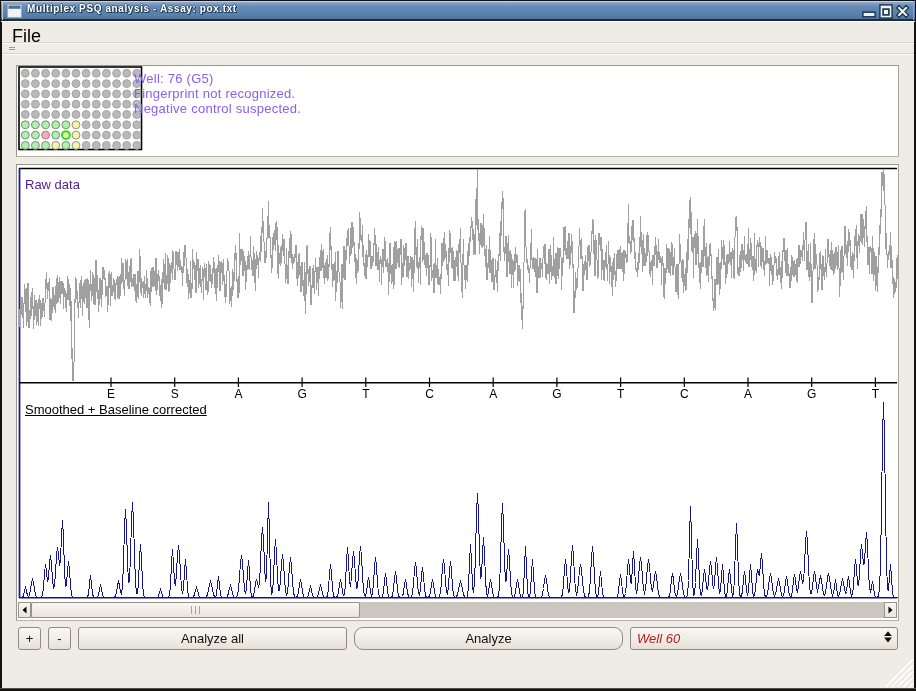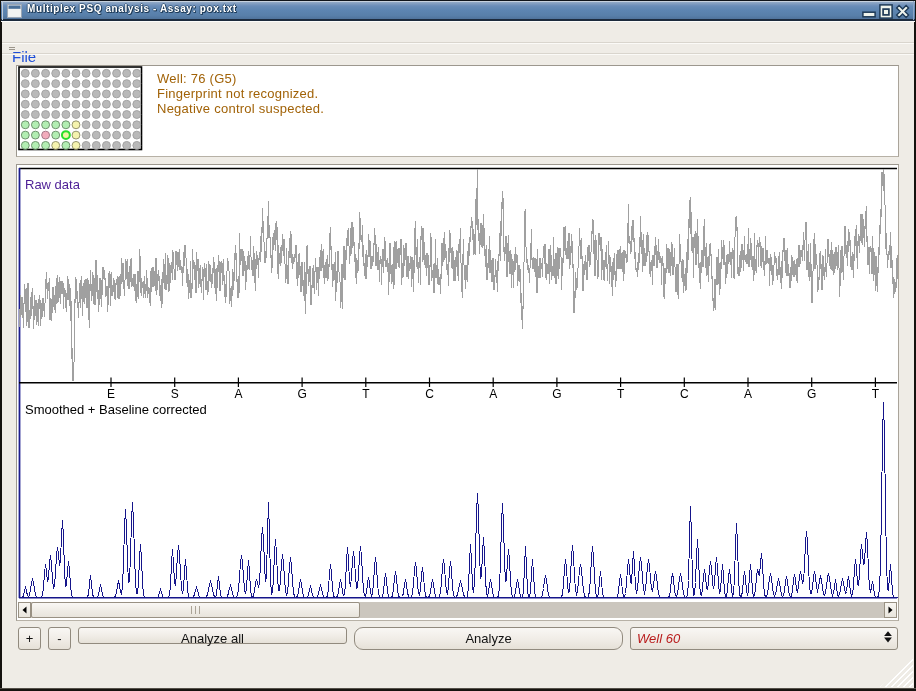--- a/index.html
+++ b/index.html
@@ -40,21 +40,21 @@
     <rect x="2.9" y="10.2" width="12.2" height="4.6" fill="#eef3ec" stroke="#1e3a57" stroke-width="1.5"></rect>
 
     <rect x="19.9" y="2.9" width="12.2" height="13.2" fill="#eef3ec" stroke="#1e3a57" stroke-width="1.5"></rect>
     <rect x="23.1" y="7.1" width="5.8" height="5.8" fill="#eef3ec" stroke="#1e3a57" stroke-width="1.7"></rect>
 
     <g transform="translate(42.6,9.5) rotate(45)">
       <path d="M-6.7 -1.7 L-1.7 -1.7 L-1.7 -6.7 L1.7 -6.7 L1.7 -1.7 L6.7 -1.7 L6.7 1.7 L1.7 1.7 L1.7 6.7 L-1.7 6.7 L-1.7 1.7 L-6.7 1.7 Z" fill="#eef3ec" stroke="#1e3a57" stroke-width="1.4"></path>
     </g>
   </svg>
 
-  <div class="abs" style="left:12px;top:26px;font-size:15px;color:#1d4ed8;margin-top:22px;">File</div>
+  <div class="abs" style="left:12px;top:26px;font-size:18px;color:#000000;">File</div>
   <div class="abs" style="left:2px;top:42px;width:912px;height:1px;background:#d9d5cd;"></div>
   <div class="abs" style="left:2px;top:43px;width:912px;height:1px;background:#fbfaf7;"></div>
 
   <div class="abs" style="left:9px;top:47px;width:6px;height:1px;background:#9c968c;"></div>
   <div class="abs" style="left:9px;top:49px;width:6px;height:1px;background:#9c968c;"></div>
   <div class="abs" style="left:2px;top:53px;width:912px;height:1px;background:#d9d5cd;"></div>
   <div class="abs" style="left:2px;top:54px;width:912px;height:1px;background:#fbfaf7;"></div>
 
   <div class="abs" style="left:16px;top:65px;width:883px;height:92px;background:#fff;
        border:1px solid #9c978e;border-right-color:#aaa49a;border-bottom-color:#b7b1a6;"></div>
@@ -150,21 +150,21 @@
 <circle cx="55.7" cy="145.4" r="3.95" fill="#f5f3ae" stroke="#96956f" stroke-width="1"></circle>
 <circle cx="65.9" cy="145.4" r="3.95" fill="#b2eeb2" stroke="#6f936f" stroke-width="1"></circle>
 <circle cx="76.0" cy="145.4" r="3.95" fill="#f5f3ae" stroke="#96956f" stroke-width="1"></circle>
 <circle cx="86.1" cy="145.4" r="3.95" fill="#b9b9b9" stroke="#a4a4a4" stroke-width="1"></circle>
 <circle cx="96.3" cy="145.4" r="3.95" fill="#b9b9b9" stroke="#a4a4a4" stroke-width="1"></circle>
 <circle cx="106.4" cy="145.4" r="3.95" fill="#b9b9b9" stroke="#a4a4a4" stroke-width="1"></circle>
 <circle cx="116.6" cy="145.4" r="3.95" fill="#b9b9b9" stroke="#a4a4a4" stroke-width="1"></circle>
 <circle cx="126.7" cy="145.4" r="3.95" fill="#b9b9b9" stroke="#a4a4a4" stroke-width="1"></circle>
 <circle cx="136.8" cy="145.4" r="3.95" fill="#b9b9b9" stroke="#a4a4a4" stroke-width="1"></circle>
   </svg>
-  <div class="abs" style="left:157px;top:71px;font-size:13px;letter-spacing:0.25px;line-height:15px;color:#a16207;">
+  <div class="abs" style="left:134px;top:71px;font-size:13px;letter-spacing:0.25px;line-height:15px;color:#8b5cf6;">
     Well: 76 (G5)<br>Fingerprint not recognized.<br>Negative control suspected.</div>
 
   <div class="abs" style="left:16px;top:164px;width:883px;height:457px;background:#fff;
        border:1px solid #9c978e;border-right-color:#aaa49a;border-bottom-color:#b7b1a6;"></div>
 
   <svg class="abs" style="left:0;top:0;" width="916" height="691" viewBox="0 0 916 691">
 
     <line x1="19" y1="168.5" x2="897" y2="168.5" stroke="#000" stroke-width="1.6"></line>
     <line x1="19.5" y1="168" x2="19.5" y2="598" stroke="#1c1c8e" stroke-width="1.8"></line>
 
@@ -197,21 +197,21 @@
 <text x="875.4" y="397.5" font-size="12" text-anchor="middle" fill="#000">T</text>
 
     <line x1="19" y1="597.8" x2="897" y2="597.8" stroke="#14148a" stroke-width="1.4"></line>
 
     <path d="M19.5 308.6V326.7M20.5 295.2V317.3M21.5 297.1V314.8M22.5 297.1V317.5M23.5 302.7V328.2M24.5 284.3V303.5M25.5 288.7V312.3M26.5 288.0V326.0M27.5 283.2V322.1M28.5 283.2V328.0M29.5 309.6V328.0M30.5 296.5V318.9M31.5 292.4V316.4M32.5 288.0V309.2M33.5 305.9V328.5M34.5 294.8V319.7M35.5 299.6V315.8M36.5 299.6V324.8M37.5 303.2V322.0M38.5 298.9V325.6M39.5 295.4V309.2M40.5 299.8V325.6M41.5 302.6V318.8M42.5 298.0V316.8M43.5 298.4V310.8M44.5 302.7V316.7M45.5 278.7V302.7M46.5 272.4V289.1M47.5 282.7V298.5M48.5 282.1V291.3M49.5 278.0V320.0M50.5 298.1V320.0M51.5 298.8V320.5M52.5 287.3V313.2M53.5 287.3V307.0M54.5 294.7V310.0M55.5 285.7V312.5M56.5 277.7V304.2M57.5 274.7V303.3M58.5 282.1V301.9M59.5 277.1V298.1M60.5 281.1V303.5M61.5 281.1V293.9M62.5 281.4V294.3M63.5 283.0V308.9M64.5 288.1V296.7M65.5 289.5V308.0M66.5 292.8V312.2M67.5 275.8V300.0M68.5 279.3V299.7M69.5 284.1V305.8M70.5 288.4V320.8M71.5 300.6V359.0M72.5 348.2V380.8M73.5 362.3V380.8M74.5 298.5V362.3M75.5 276.5V302.5M76.5 279.1V298.7M77.5 290.9V308.1M78.5 302.0V318.0M79.5 282.8V302.8M80.5 280.3V308.3M81.5 276.0V298.5M82.5 286.1V316.0M83.5 283.1V302.2M84.5 280.0V303.5M85.5 279.0V297.8M86.5 279.0V307.6M87.5 277.8V307.6M88.5 279.6V320.3M89.5 284.4V327.8M90.5 270.3V290.6M91.5 284.1V300.7M92.5 272.3V296.1M93.5 274.7V304.3M94.5 277.6V304.7M95.5 259.9V304.7M96.5 259.9V291.7M97.5 275.1V299.4M98.5 290.2V311.8M99.5 277.9V305.4M100.5 277.9V298.8M101.5 279.5V307.4M102.5 267.1V294.5M103.5 267.1V279.2M104.5 270.1V279.9M105.5 277.9V297.4M106.5 286.1V295.9M107.5 286.1V312.3M108.5 273.2V304.5M109.5 271.3V288.0M110.5 274.2V306.0M111.5 272.3V295.9M112.5 284.6V295.9M113.5 277.7V292.3M114.5 280.0V299.1M115.5 282.8V299.5M116.5 279.4V285.3M117.5 275.6V297.7M118.5 277.4V298.8M119.5 276.3V298.8M120.5 273.5V296.0M121.5 257.5V283.8M122.5 263.1V282.2M123.5 263.1V288.5M124.5 280.3V296.3M125.5 258.7V280.3M126.5 261.3V279.4M127.5 259.1V286.4M128.5 272.1V289.2M129.5 265.9V289.2M130.5 259.2V281.8M131.5 257.8V286.7M132.5 277.9V285.5M133.5 274.4V287.3M134.5 274.4V291.3M135.5 274.0V300.5M136.5 284.1V303.0M137.5 271.1V297.0M138.5 271.1V298.7M139.5 248.5V281.8M140.5 256.1V292.6M141.5 278.1V295.9M142.5 281.5V288.4M143.5 280.9V297.6M144.5 275.7V294.2M145.5 283.7V298.2M146.5 270.4V291.4M147.5 277.7V298.0M148.5 286.7V293.7M149.5 288.3V303.2M150.5 270.6V305.9M151.5 267.8V291.9M152.5 267.3V286.6M153.5 267.3V287.0M154.5 270.5V286.3M155.5 257.7V291.1M156.5 257.7V295.0M157.5 273.5V290.3M158.5 269.5V280.9M159.5 275.7V295.6M160.5 285.4V301.4M161.5 279.1V307.8M162.5 272.0V303.8M163.5 258.7V282.8M164.5 264.1V288.5M165.5 252.9V289.8M166.5 275.3V289.8M167.5 254.7V284.1M168.5 258.0V291.8M169.5 263.3V290.5M170.5 265.4V282.5M171.5 262.1V272.5M172.5 249.6V279.5M173.5 251.5V268.6M174.5 268.6V280.3M175.5 251.1V279.8M176.5 251.1V264.8M177.5 252.2V270.6M178.5 252.2V267.2M179.5 248.8V270.1M180.5 259.7V270.1M181.5 266.2V273.3M182.5 267.0V285.5M183.5 252.1V273.3M184.5 244.9V265.7M185.5 244.9V257.8M186.5 257.8V283.1M187.5 268.9V287.3M188.5 273.7V298.9M189.5 280.4V293.1M190.5 261.4V298.3M191.5 282.5V298.3M192.5 249.2V288.8M193.5 259.6V268.5M194.5 262.0V279.9M195.5 265.0V292.5M196.5 252.4V292.5M197.5 259.2V270.7M198.5 259.1V288.2M199.5 267.6V284.0M200.5 264.5V287.3M201.5 278.5V292.6M202.5 267.1V281.4M203.5 269.2V300.1M204.5 262.8V276.8M205.5 268.4V290.2M206.5 264.1V290.2M207.5 280.6V295.1M208.5 260.9V291.7M209.5 264.2V280.8M210.5 264.7V281.5M211.5 274.4V288.4M212.5 268.4V284.1M213.5 256.9V272.8M214.5 262.4V288.4M215.5 269.3V293.8M216.5 268.4V301.4M217.5 264.6V288.0M218.5 255.1V272.0M219.5 260.6V291.1M220.5 262.1V291.1M221.5 260.5V272.7M222.5 262.9V285.1M223.5 259.2V281.0M224.5 274.8V296.8M225.5 284.2V303.2M226.5 271.2V296.8M227.5 258.4V271.2M228.5 260.6V271.3M229.5 270.9V303.8M230.5 288.1V300.8M231.5 285.5V306.6M232.5 269.4V295.6M233.5 271.9V290.3M234.5 252.5V280.9M235.5 244.6V260.1M236.5 253.4V281.5M237.5 279.1V297.8M238.5 275.9V297.8M239.5 233.2V292.9M240.5 248.5V264.6M241.5 248.5V260.7M242.5 248.5V275.6M243.5 251.3V275.6M244.5 256.0V270.7M245.5 261.2V289.5M246.5 264.8V281.9M247.5 255.8V269.7M248.5 251.4V268.8M249.5 255.3V270.3M250.5 236.2V257.0M251.5 257.0V270.0M252.5 259.9V276.1M253.5 246.4V276.1M254.5 253.2V282.8M255.5 259.3V290.7M256.5 251.1V268.5M257.5 255.4V265.0M258.5 257.8V278.1M259.5 252.3V259.8M260.5 236.2V262.3M261.5 227.1V251.5M262.5 208.2V232.5M263.5 220.6V241.7M264.5 241.7V263.1M265.5 251.0V263.1M266.5 238.4V258.3M267.5 215.8V239.0M268.5 201.1V237.6M269.5 225.2V237.6M270.5 237.3V258.3M271.5 255.2V273.1M272.5 237.4V267.7M273.5 232.8V250.2M274.5 230.4V245.4M275.5 222.7V250.5M276.5 220.6V240.0M277.5 227.1V273.9M278.5 244.6V278.5M279.5 252.5V263.7M280.5 247.1V265.5M281.5 245.0V263.1M282.5 233.6V250.6M283.5 238.6V255.9M284.5 238.6V264.3M285.5 264.3V283.0M286.5 247.7V279.1M287.5 264.8V283.5M288.5 250.9V283.5M289.5 237.9V258.0M290.5 230.8V258.0M291.5 233.5V262.9M292.5 254.2V268.5M293.5 256.8V263.9M294.5 253.7V262.1M295.5 244.8V257.9M296.5 244.8V278.8M297.5 261.8V285.6M298.5 254.4V278.2M299.5 252.8V275.1M300.5 266.2V292.1M301.5 262.1V292.1M302.5 262.1V286.0M303.5 280.2V296.1M304.5 262.3V301.3M305.5 272.2V314.1M306.5 246.3V294.4M307.5 244.7V274.1M308.5 268.6V286.3M309.5 265.8V281.5M310.5 265.8V304.5M311.5 284.9V304.9M312.5 268.4V287.7M313.5 264.5V287.7M314.5 270.9V294.4M315.5 257.5V272.1M316.5 266.8V289.8M317.5 267.2V282.6M318.5 267.2V295.5M319.5 256.6V278.8M320.5 250.2V271.0M321.5 243.5V271.0M322.5 251.0V267.9M323.5 248.8V277.6M324.5 265.2V283.9M325.5 262.4V277.6M326.5 258.9V278.0M327.5 255.2V281.3M328.5 263.7V279.4M329.5 233.2V267.3M330.5 227.1V250.2M331.5 245.7V270.1M332.5 263.6V286.6M333.5 263.6V281.1M334.5 262.3V280.0M335.5 252.4V301.0M336.5 271.0V292.4M337.5 251.0V282.9M338.5 250.6V271.8M339.5 271.8V281.7M340.5 281.7V307.8M341.5 264.1V301.8M342.5 264.1V308.5M343.5 245.6V277.5M344.5 245.6V279.9M345.5 250.0V279.9M346.5 237.5V260.0M347.5 229.5V245.8M348.5 227.7V246.3M349.5 246.3V263.7M350.5 227.5V255.8M351.5 222.1V253.7M352.5 222.1V248.1M353.5 227.4V246.2M354.5 242.4V262.1M355.5 253.9V277.9M356.5 258.4V284.2M357.5 260.1V272.5M358.5 243.0V270.7M359.5 212.4V249.0M360.5 218.3V240.2M361.5 234.7V241.9M362.5 224.7V256.7M363.5 245.1V266.1M364.5 262.8V275.8M365.5 253.7V279.1M366.5 250.0V279.1M367.5 254.5V266.5M368.5 234.3V257.3M369.5 240.3V257.3M370.5 241.0V268.6M371.5 256.0V269.3M372.5 255.5V265.9M373.5 242.6V262.2M374.5 227.9V245.2M375.5 235.3V265.8M376.5 243.8V265.8M377.5 252.2V269.7M378.5 246.6V269.7M379.5 259.6V282.2M380.5 255.9V263.5M381.5 258.8V284.7M382.5 248.9V267.2M383.5 248.9V273.2M384.5 236.5V260.7M385.5 240.6V267.4M386.5 260.0V267.4M387.5 258.0V272.0M388.5 262.8V295.0M389.5 243.2V281.5M390.5 242.5V274.3M391.5 265.3V284.4M392.5 263.5V282.3M393.5 247.4V289.1M394.5 240.9V285.3M395.5 242.3V269.0M396.5 240.7V269.0M397.5 249.0V263.4M398.5 247.8V266.6M399.5 248.1V268.4M400.5 239.1V254.7M401.5 239.1V284.8M402.5 263.3V278.4M403.5 245.1V276.6M404.5 248.3V265.6M405.5 242.9V259.6M406.5 242.9V276.5M407.5 255.7V276.5M408.5 256.2V278.8M409.5 262.8V271.3M410.5 255.8V268.8M411.5 257.1V287.0M412.5 257.4V279.0M413.5 259.9V291.6M414.5 227.6V272.6M415.5 221.0V254.5M416.5 246.8V266.7M417.5 239.4V268.5M418.5 262.0V283.3M419.5 257.3V268.0M420.5 235.6V285.2M421.5 225.5V239.9M422.5 227.5V261.9M423.5 227.7V259.9M424.5 241.5V265.4M425.5 255.0V268.3M426.5 252.8V276.2M427.5 252.8V268.0M428.5 255.0V285.1M429.5 264.8V285.1M430.5 232.5V266.8M431.5 236.8V280.6M432.5 270.1V278.4M433.5 264.4V293.2M434.5 263.1V293.2M435.5 238.8V278.2M436.5 264.9V278.0M437.5 258.3V283.9M438.5 269.3V284.8M439.5 277.1V284.8M440.5 274.3V293.9M441.5 242.5V279.1M442.5 242.5V266.1M443.5 238.3V261.9M444.5 232.1V260.0M445.5 243.5V258.1M446.5 251.3V269.9M447.5 263.8V274.6M448.5 247.8V285.7M449.5 230.2V261.9M450.5 233.0V252.8M451.5 248.4V267.8M452.5 247.2V269.0M453.5 250.7V280.5M454.5 260.3V280.8M455.5 256.8V280.8M456.5 250.2V267.1M457.5 251.4V276.2M458.5 243.8V281.1M459.5 238.9V253.4M460.5 228.2V262.7M461.5 262.7V292.4M462.5 254.2V297.6M463.5 238.5V265.1M464.5 265.1V280.3M465.5 264.6V288.9M466.5 264.6V279.8M467.5 250.5V282.3M468.5 242.5V265.2M469.5 237.2V256.0M470.5 226.3V242.0M471.5 217.1V227.7M472.5 221.3V239.5M473.5 228.6V254.9M474.5 233.5V254.2M475.5 199.4V254.5M476.5 187.5V225.1M477.5 168.8V230.2M478.5 219.0V240.5M479.5 233.4V253.9M480.5 223.4V245.3M481.5 223.4V246.8M482.5 224.8V248.0M483.5 214.1V246.1M484.5 228.4V255.7M485.5 249.2V267.4M486.5 245.1V280.3M487.5 263.4V280.3M488.5 249.4V267.8M489.5 235.6V272.8M490.5 249.8V272.8M491.5 259.9V281.5M492.5 257.7V281.5M493.5 257.7V289.6M494.5 274.5V289.6M495.5 258.8V276.7M496.5 270.1V282.5M497.5 260.8V291.6M498.5 253.6V271.0M499.5 233.4V256.0M500.5 220.9V260.8M501.5 201.9V235.5M502.5 190.9V208.5M503.5 197.5V252.2M504.5 246.7V260.7M505.5 235.9V254.2M506.5 235.9V276.8M507.5 242.7V276.8M508.5 234.9V261.6M509.5 251.2V273.6M510.5 249.6V273.6M511.5 253.7V288.4M512.5 259.4V275.2M513.5 260.5V287.9M514.5 254.1V272.0M515.5 246.9V269.5M516.5 253.8V263.1M517.5 254.5V285.9M518.5 264.8V281.4M519.5 264.8V281.9M520.5 268.7V303.0M521.5 293.3V320.4M522.5 306.1V328.6M523.5 261.7V308.6M524.5 210.9V261.7M525.5 209.0V246.5M526.5 246.5V262.7M527.5 259.0V269.9M528.5 264.7V273.1M529.5 268.1V283.3M530.5 243.4V268.1M531.5 229.4V260.2M532.5 257.8V269.0M533.5 257.1V269.0M534.5 257.8V271.6M535.5 257.7V276.6M536.5 259.2V293.3M537.5 248.7V293.3M538.5 266.2V277.6M539.5 258.2V278.3M540.5 257.8V278.3M541.5 262.6V268.8M542.5 257.5V276.5M543.5 245.6V257.5M544.5 243.5V263.9M545.5 243.9V277.5M546.5 262.5V279.8M547.5 263.5V273.7M548.5 248.9V273.7M549.5 248.9V283.7M550.5 245.4V271.8M551.5 255.1V280.3M552.5 265.7V275.7M553.5 237.0V276.1M554.5 259.3V278.3M555.5 253.2V284.0M556.5 252.8V284.0M557.5 247.4V276.3M558.5 248.4V279.3M559.5 248.4V269.2M560.5 247.9V256.8M561.5 256.8V290.2M562.5 258.2V276.3M563.5 226.9V262.9M564.5 226.9V250.6M565.5 225.9V254.8M566.5 248.3V258.7M567.5 241.2V258.5M568.5 233.2V258.5M569.5 233.2V268.5M570.5 245.8V264.5M571.5 233.5V252.8M572.5 240.8V267.8M573.5 264.3V312.8M574.5 290.8V312.8M575.5 271.6V298.0M576.5 277.9V289.8M577.5 268.1V288.0M578.5 245.5V268.1M579.5 227.8V246.4M580.5 239.8V259.1M581.5 237.6V259.1M582.5 256.3V290.5M583.5 264.1V290.5M584.5 261.3V275.0M585.5 255.2V270.2M586.5 261.8V279.6M587.5 247.1V279.6M588.5 244.6V260.7M589.5 244.6V267.2M590.5 251.8V264.5M591.5 230.6V251.8M592.5 218.5V233.8M593.5 220.4V254.1M594.5 240.1V276.3M595.5 234.9V276.3M596.5 240.4V260.0M597.5 260.0V279.2M598.5 232.5V276.7M599.5 232.5V244.8M600.5 237.0V250.9M601.5 237.0V279.9M602.5 248.8V269.6M603.5 260.2V279.5M604.5 260.2V281.0M605.5 251.7V267.1M606.5 244.8V268.7M607.5 263.8V281.0M608.5 240.8V263.8M609.5 255.1V284.4M610.5 257.2V272.4M611.5 265.5V287.0M612.5 262.1V296.1M613.5 258.2V280.3M614.5 252.6V274.7M615.5 270.8V286.6M616.5 253.5V280.8M617.5 249.5V269.0M618.5 249.8V269.1M619.5 249.1V269.1M620.5 246.4V269.2M621.5 252.8V269.2M622.5 252.0V271.8M623.5 249.7V280.6M624.5 249.7V274.1M625.5 251.0V258.2M626.5 253.5V262.8M627.5 223.1V261.7M628.5 203.5V242.7M629.5 235.5V243.8M630.5 240.8V254.2M631.5 225.6V252.2M632.5 220.2V240.0M633.5 220.2V241.7M634.5 237.5V258.5M635.5 252.3V269.9M636.5 267.7V271.9M637.5 261.9V277.4M638.5 253.1V269.7M639.5 237.1V262.8M640.5 216.1V246.9M641.5 232.4V253.5M642.5 239.7V271.5M643.5 233.5V266.1M644.5 248.4V266.2M645.5 252.8V265.8M646.5 235.0V261.5M647.5 232.1V255.6M648.5 235.1V252.4M649.5 250.6V274.0M650.5 262.2V276.5M651.5 259.8V271.3M652.5 255.0V284.6M653.5 255.0V265.5M654.5 246.2V265.5M655.5 236.8V254.8M656.5 244.9V268.0M657.5 251.3V268.0M658.5 239.1V260.0M659.5 252.2V263.3M660.5 256.1V263.3M661.5 257.6V284.8M662.5 256.4V265.7M663.5 262.6V297.3M664.5 267.7V298.5M665.5 268.2V284.2M666.5 243.9V272.7M667.5 248.3V269.1M668.5 247.5V272.8M669.5 248.7V272.8M670.5 252.2V276.4M671.5 242.1V266.2M672.5 243.8V275.0M673.5 256.7V275.0M674.5 247.7V267.2M675.5 266.8V292.1M676.5 263.6V291.6M677.5 263.6V294.5M678.5 264.1V298.8M679.5 233.8V264.1M680.5 244.1V262.4M681.5 260.5V277.7M682.5 259.4V282.1M683.5 260.4V292.5M684.5 273.7V286.4M685.5 268.2V291.3M686.5 252.4V290.2M687.5 238.9V273.1M688.5 219.3V259.6M689.5 200.3V228.0M690.5 196.8V234.3M691.5 211.8V251.2M692.5 237.3V253.1M693.5 236.6V278.2M694.5 233.9V247.6M695.5 230.8V264.6M696.5 233.3V265.4M697.5 219.0V254.1M698.5 235.8V268.0M699.5 262.6V282.8M700.5 262.4V289.3M701.5 250.1V272.7M702.5 250.1V266.8M703.5 225.7V266.9M704.5 218.8V255.5M705.5 247.2V267.5M706.5 243.1V275.7M707.5 256.5V275.0M708.5 255.9V282.2M709.5 244.3V265.6M710.5 243.0V255.8M711.5 253.9V279.2M712.5 276.4V300.6M713.5 297.9V311.1M714.5 278.9V308.2M715.5 278.9V309.6M716.5 257.0V284.7M717.5 257.0V284.7M718.5 249.4V284.4M719.5 263.1V294.6M720.5 262.2V289.1M721.5 239.9V268.7M722.5 247.1V258.9M723.5 240.2V265.4M724.5 245.3V265.4M725.5 262.1V283.5M726.5 254.7V277.8M727.5 253.9V274.1M728.5 253.9V264.1M729.5 240.7V261.7M730.5 252.1V265.1M731.5 251.5V277.6M732.5 247.9V259.4M733.5 249.6V277.8M734.5 237.4V278.9M735.5 216.5V237.4M736.5 215.5V231.2M737.5 227.1V274.2M738.5 267.2V275.5M739.5 254.7V275.5M740.5 250.8V271.7M741.5 243.7V267.7M742.5 243.7V260.0M743.5 250.3V270.9M744.5 236.3V260.0M745.5 255.0V261.7M746.5 254.3V263.5M747.5 243.6V264.2M748.5 227.7V266.9M749.5 249.3V266.9M750.5 238.3V260.3M751.5 242.5V267.2M752.5 256.2V269.6M753.5 255.5V280.9M754.5 233.0V275.0M755.5 259.2V271.3M756.5 244.6V273.3M757.5 240.4V247.1M758.5 242.5V267.1M759.5 237.0V246.7M760.5 241.5V265.5M761.5 246.3V268.3M762.5 248.1V262.0M763.5 248.1V270.0M764.5 260.7V275.5M765.5 236.0V265.1M766.5 249.6V263.7M767.5 249.6V262.6M768.5 258.2V264.3M769.5 257.7V286.3M770.5 253.9V271.3M771.5 256.6V274.5M772.5 265.0V285.0M773.5 265.2V280.8M774.5 252.2V265.2M775.5 255.5V263.1M776.5 257.6V275.8M777.5 269.0V280.3M778.5 255.8V275.2M779.5 252.0V275.2M780.5 267.0V282.7M781.5 260.8V288.6M782.5 249.5V278.0M783.5 238.0V251.9M784.5 238.0V260.8M785.5 249.9V272.5M786.5 249.9V275.5M787.5 247.7V275.8M788.5 264.3V276.2M789.5 273.0V288.3M790.5 266.7V287.6M791.5 254.8V281.2M792.5 257.1V274.6M793.5 261.4V276.5M794.5 260.0V276.5M795.5 264.1V274.7M796.5 258.8V280.6M797.5 257.5V283.1M798.5 244.7V266.8M799.5 244.7V266.8M800.5 249.5V263.9M801.5 250.3V257.2M802.5 244.5V261.3M803.5 231.9V250.1M804.5 240.2V261.4M805.5 221.8V240.2M806.5 221.8V270.4M807.5 251.4V270.4M808.5 244.3V276.6M809.5 262.2V281.1M810.5 243.0V277.2M811.5 264.0V302.7M812.5 271.0V302.7M813.5 238.5V271.0M814.5 232.5V268.6M815.5 243.5V268.6M816.5 254.2V264.7M817.5 264.7V292.3M818.5 276.9V289.6M819.5 252.9V279.5M820.5 250.9V269.4M821.5 263.9V290.1M822.5 254.5V290.1M823.5 256.1V276.2M824.5 267.1V279.8M825.5 249.1V272.3M826.5 262.6V277.3M827.5 238.6V262.6M828.5 238.9V256.9M829.5 254.4V266.2M830.5 249.8V268.6M831.5 241.8V269.6M832.5 249.9V271.1M833.5 254.4V275.4M834.5 252.1V273.2M835.5 246.9V269.4M836.5 246.9V266.0M837.5 252.0V269.8M838.5 245.3V268.1M839.5 268.1V297.3M840.5 250.4V286.2M841.5 245.8V273.3M842.5 245.8V271.6M843.5 256.2V279.5M844.5 226.1V256.2M845.5 226.1V253.7M846.5 244.7V257.6M847.5 241.0V266.1M848.5 228.9V251.6M849.5 232.1V245.6M850.5 239.7V266.7M851.5 255.9V269.7M852.5 252.0V269.7M853.5 254.3V277.8M854.5 236.0V261.4M855.5 229.0V246.3M856.5 224.9V257.9M857.5 240.6V268.8M858.5 233.9V246.0M859.5 236.2V253.0M860.5 214.0V241.0M861.5 214.0V242.6M862.5 213.9V244.8M863.5 219.2V238.1M864.5 226.3V246.9M865.5 211.2V228.9M866.5 206.2V242.2M867.5 236.0V265.4M868.5 246.5V265.4M869.5 247.4V273.8M870.5 245.6V252.0M871.5 247.5V273.5M872.5 236.0V273.5M873.5 247.7V280.8M874.5 252.2V274.9M875.5 255.8V291.4M876.5 255.8V286.0M877.5 267.4V292.0M878.5 246.7V273.0M879.5 224.8V254.7M880.5 208.5V233.9M881.5 171.9V217.0M882.5 171.9V185.9M883.5 168.8V190.9M884.5 174.0V204.9M885.5 204.9V249.4M886.5 232.9V255.0M887.5 253.5V267.8M888.5 250.7V260.4M889.5 244.8V255.3M890.5 231.8V267.5M891.5 245.8V267.5M892.5 259.6V283.6M893.5 277.3V297.7M894.5 279.1V294.3M895.5 282.1V291.8M896.5 257.8V288.1M897.5 255.4V279.0" fill="none" stroke="#a0a0a0" stroke-width="1" shape-rendering="crispEdges"></path>
 
     <polyline points="19.5,597.5 20.5,597.5 21.5,597.5 22.5,597.3 23.5,595.9 24.5,591.1 25.5,587.5 26.5,591.1 27.5,595.8 28.5,596.7 29.5,594.8 30.5,589.7 31.5,582.9 32.5,579.5 33.5,582.9 34.5,589.7 35.5,594.8 36.5,596.9 37.5,597.4 38.5,597.5 39.5,597.5 40.5,597.5 41.5,597.2 42.5,595.1 43.5,587.3 44.5,572.9 45.5,564.3 46.5,571.6 47.5,581.5 48.5,577.7 49.5,563.5 50.5,555.5 51.5,563.7 52.5,579.5 53.5,588.7 54.5,586.0 55.5,572.6 56.5,555.6 57.5,547.4 58.5,554.4 59.5,565.6 60.5,560.4 61.5,535.4 62.5,519.9 63.5,538.2 64.5,570.2 65.5,587.3 66.5,584.3 67.5,570.0 68.5,561.5 69.5,570.1 70.5,585.5 71.5,594.4 72.5,597.1 73.5,597.5 74.5,597.5 75.5,597.5 76.5,597.5 77.5,597.5 78.5,597.5 79.5,597.5 80.5,597.5 81.5,597.5 82.5,597.5 83.5,597.5 84.5,597.5 85.5,597.5 86.5,597.5 87.5,597.1 88.5,593.9 89.5,583.5 90.5,575.5 91.5,583.5 92.5,593.9 93.5,597.1 94.5,597.5 95.5,597.5 96.5,597.5 97.5,597.0 98.5,594.6 99.5,589.1 100.5,585.5 101.5,589.1 102.5,594.6 103.5,597.0 104.5,597.5 105.5,597.5 106.5,597.5 107.5,597.5 108.5,597.5 109.5,597.5 110.5,597.5 111.5,597.5 112.5,597.5 113.5,597.5 114.5,597.3 115.5,596.1 116.5,592.2 117.5,585.3 118.5,581.5 119.5,585.3 120.5,591.9 121.5,593.9 122.5,586.2 123.5,562.4 124.5,527.6 125.5,509.5 126.5,527.5 127.5,561.8 128.5,582.8 129.5,580.2 130.5,555.3 131.5,520.1 132.5,502.5 133.5,520.1 134.5,555.6 135.5,582.4 136.5,593.6 137.5,593.7 138.5,582.2 139.5,558.7 140.5,544.5 141.5,558.7 142.5,582.3 143.5,594.3 144.5,597.1 145.5,597.5 146.5,597.5 147.5,597.5 148.5,597.5 149.5,597.5 150.5,597.5 151.5,597.5 152.5,597.5 153.5,597.5 154.5,597.5 155.5,597.5 156.5,597.5 157.5,597.4 158.5,596.2 159.5,592.4 160.5,589.5 161.5,592.4 162.5,596.2 163.5,597.4 164.5,597.5 165.5,597.5 166.5,597.5 167.5,597.5 168.5,597.3 169.5,595.4 170.5,585.5 171.5,563.5 172.5,549.4 173.5,563.1 174.5,582.9 175.5,585.7 176.5,572.7 177.5,554.3 178.5,545.5 179.5,554.4 180.5,572.9 181.5,587.7 182.5,593.6 183.5,588.6 184.5,571.4 185.5,559.5 186.5,571.5 187.5,589.1 188.5,596.2 189.5,597.4 190.5,597.5 191.5,597.5 192.5,597.4 193.5,596.8 194.5,594.3 195.5,590.0 196.5,587.5 197.5,590.0 198.5,594.3 199.5,596.8 200.5,597.4 201.5,597.5 202.5,597.5 203.5,597.5 204.5,597.5 205.5,597.3 206.5,596.6 207.5,594.4 208.5,589.8 209.5,584.2 210.5,581.5 211.5,584.2 212.5,589.8 213.5,594.4 214.5,596.6 215.5,597.1 216.5,594.4 217.5,584.5 218.5,576.5 219.5,584.5 220.5,594.5 221.5,597.2 222.5,597.5 223.5,597.5 224.5,597.5 225.5,597.5 226.5,597.3 227.5,596.2 228.5,593.0 229.5,588.1 230.5,585.5 231.5,588.1 232.5,593.0 233.5,596.2 234.5,597.3 235.5,597.4 236.5,597.0 237.5,595.2 238.5,589.2 239.5,577.1 240.5,562.4 241.5,555.5 242.5,562.4 243.5,577.1 244.5,589.1 245.5,593.8 246.5,588.6 247.5,571.9 248.5,560.5 249.5,572.0 250.5,589.1 251.5,596.2 252.5,597.1 253.5,595.8 254.5,591.2 255.5,583.6 256.5,579.4 257.5,583.0 258.5,587.6 259.5,582.7 260.5,564.1 261.5,539.4 262.5,527.5 263.5,539.4 264.5,564.2 265.5,582.3 266.5,576.1 267.5,534.3 268.5,502.4 269.5,535.0 270.5,579.6 271.5,594.5 272.5,592.2 273.5,577.6 274.5,553.1 275.5,539.5 276.5,553.1 277.5,577.4 278.5,590.9 279.5,590.5 280.5,579.2 281.5,562.8 282.5,554.5 283.5,562.8 284.5,579.3 285.5,591.2 286.5,595.1 287.5,592.3 288.5,581.7 289.5,565.8 290.5,557.5 291.5,565.8 292.5,581.7 293.5,592.5 294.5,596.5 295.5,597.4 296.5,597.3 297.5,596.1 298.5,591.7 299.5,583.9 300.5,579.5 301.5,583.9 302.5,591.7 303.5,596.1 304.5,597.3 305.5,597.5 306.5,597.5 307.5,597.1 308.5,595.1 309.5,590.0 310.5,586.5 311.5,590.0 312.5,595.1 313.5,597.1 314.5,597.5 315.5,597.5 316.5,597.4 317.5,596.5 318.5,593.5 319.5,588.4 320.5,585.5 321.5,588.4 322.5,593.5 323.5,596.5 324.5,597.4 325.5,597.5 326.5,597.3 327.5,595.6 328.5,588.1 329.5,573.4 330.5,564.5 331.5,573.4 332.5,588.1 333.5,595.6 334.5,597.3 335.5,597.5 336.5,597.3 337.5,596.1 338.5,591.6 339.5,583.9 340.5,579.5 341.5,583.9 342.5,591.6 343.5,595.7 344.5,594.4 345.5,583.4 346.5,561.1 347.5,547.5 348.5,560.8 349.5,581.5 350.5,586.9 351.5,576.4 352.5,559.8 353.5,551.5 354.5,559.8 355.5,576.5 356.5,588.1 357.5,588.0 358.5,575.3 359.5,556.2 360.5,546.5 361.5,556.2 362.5,575.6 363.5,589.9 364.5,595.7 365.5,596.3 366.5,592.3 367.5,583.2 368.5,577.5 369.5,583.2 370.5,592.2 371.5,595.8 372.5,593.4 373.5,583.1 374.5,566.5 375.5,557.5 376.5,566.5 377.5,583.1 378.5,593.5 379.5,596.8 380.5,597.4 381.5,597.4 382.5,596.5 383.5,591.6 384.5,580.6 385.5,573.5 386.5,580.6 387.5,591.6 388.5,596.5 389.5,597.4 390.5,597.5 391.5,597.2 392.5,595.6 393.5,589.3 394.5,578.0 395.5,571.5 396.5,578.0 397.5,589.3 398.5,595.6 399.5,597.2 400.5,597.5 401.5,597.4 402.5,596.5 403.5,592.5 404.5,584.4 405.5,579.5 406.5,584.4 407.5,592.5 408.5,596.5 409.5,597.4 410.5,597.4 411.5,596.7 412.5,593.3 413.5,583.8 414.5,569.8 415.5,562.5 416.5,569.8 417.5,583.8 418.5,593.1 419.5,594.9 420.5,588.9 421.5,575.6 422.5,567.5 423.5,575.6 424.5,589.0 425.5,595.7 426.5,597.3 427.5,597.5 428.5,597.3 429.5,596.1 430.5,591.8 431.5,584.0 432.5,579.5 433.5,584.0 434.5,591.8 435.5,596.1 436.5,597.3 437.5,597.5 438.5,597.3 439.5,596.4 440.5,592.3 441.5,581.8 442.5,567.0 443.5,559.5 444.5,567.0 445.5,581.8 446.5,592.0 447.5,594.0 448.5,586.5 449.5,570.8 450.5,561.5 451.5,570.9 452.5,586.7 453.5,595.1 454.5,597.2 455.5,597.3 456.5,596.7 457.5,594.5 458.5,589.9 459.5,584.2 460.5,581.5 461.5,584.2 462.5,589.9 463.5,594.5 464.5,596.7 465.5,597.3 466.5,597.4 467.5,596.0 468.5,586.5 469.5,561.8 470.5,544.5 471.5,561.7 472.5,586.1 473.5,592.7 474.5,582.6 475.5,553.8 476.5,513.8 477.5,493.5 478.5,513.7 479.5,553.3 480.5,578.6 481.5,576.0 482.5,552.5 483.5,537.5 484.5,553.0 485.5,579.3 486.5,593.2 487.5,595.7 488.5,592.0 489.5,584.1 490.5,579.5 491.5,584.1 492.5,592.0 493.5,596.3 494.5,597.3 495.5,597.5 496.5,597.5 497.5,597.3 498.5,595.5 499.5,586.6 500.5,561.5 501.5,523.5 502.5,503.5 503.5,523.5 504.5,560.8 505.5,582.3 506.5,579.0 507.5,560.5 508.5,549.5 509.5,560.8 510.5,581.1 511.5,593.2 512.5,596.8 513.5,597.3 514.5,596.3 515.5,592.1 516.5,584.2 517.5,579.5 518.5,584.2 519.5,592.1 520.5,596.3 521.5,597.3 522.5,596.9 523.5,590.6 524.5,566.5 525.5,546.5 526.5,566.5 527.5,590.6 528.5,596.9 529.5,596.8 530.5,591.0 531.5,573.1 532.5,559.5 533.5,573.1 534.5,591.0 535.5,596.8 536.5,597.5 537.5,597.5 538.5,597.5 539.5,597.5 540.5,597.4 541.5,596.9 542.5,594.5 543.5,588.5 544.5,579.9 545.5,575.5 546.5,579.9 547.5,588.5 548.5,594.5 549.5,596.9 550.5,597.4 551.5,597.5 552.5,597.5 553.5,597.5 554.5,597.5 555.5,597.5 556.5,597.5 557.5,597.5 558.5,597.5 559.5,597.5 560.5,597.5 561.5,597.0 562.5,594.1 563.5,584.5 564.5,568.4 565.5,559.5 566.5,568.4 567.5,584.3 568.5,592.7 569.5,590.2 570.5,576.4 571.5,556.0 572.5,545.5 573.5,556.0 574.5,576.4 575.5,590.3 576.5,594.2 577.5,590.8 578.5,581.4 579.5,569.9 580.5,564.5 581.5,569.9 582.5,581.4 583.5,590.9 584.5,595.6 585.5,597.1 586.5,597.4 587.5,597.3 588.5,596.2 589.5,591.0 590.5,577.1 591.5,556.9 592.5,546.5 593.5,556.9 594.5,577.1 595.5,591.0 596.5,596.2 597.5,596.9 598.5,593.4 599.5,581.2 600.5,571.5 601.5,581.2 602.5,593.4 603.5,597.1 604.5,597.5 605.5,597.5 606.5,597.5 607.5,597.5 608.5,597.5 609.5,597.5 610.5,597.5 611.5,597.5 612.5,597.5 613.5,597.5 614.5,597.5 615.5,597.5 616.5,597.4 617.5,596.4 618.5,591.6 619.5,581.1 620.5,574.5 621.5,581.1 622.5,591.5 623.5,596.3 624.5,596.7 625.5,593.5 626.5,583.5 627.5,567.9 628.5,559.5 629.5,567.8 630.5,581.8 631.5,583.0 632.5,565.0 633.5,551.4 634.5,565.6 635.5,586.5 636.5,593.5 637.5,589.3 638.5,577.9 639.5,564.0 640.5,557.5 641.5,564.0 642.5,577.8 643.5,589.0 644.5,593.1 645.5,589.6 646.5,579.0 647.5,565.8 648.5,559.5 649.5,565.8 650.5,578.9 651.5,588.9 652.5,591.0 653.5,585.3 654.5,576.1 655.5,571.5 656.5,576.1 657.5,585.7 658.5,593.1 659.5,596.4 660.5,597.3 661.5,597.5 662.5,597.5 663.5,597.5 664.5,597.5 665.5,597.5 666.5,597.5 667.5,597.5 668.5,597.2 669.5,595.6 670.5,589.7 671.5,579.4 672.5,573.5 673.5,579.4 674.5,589.7 675.5,595.4 676.5,596.2 677.5,593.4 678.5,586.6 679.5,577.8 680.5,573.5 681.5,577.8 682.5,586.6 683.5,593.5 684.5,596.5 685.5,597.3 686.5,597.4 687.5,595.4 688.5,580.5 689.5,537.7 690.5,506.5 691.5,537.7 692.5,580.5 693.5,595.2 694.5,594.6 695.5,582.5 696.5,556.1 697.5,539.5 698.5,556.1 699.5,582.5 700.5,594.4 701.5,595.1 702.5,588.5 703.5,576.4 704.5,569.5 705.5,576.3 706.5,587.4 707.5,590.2 708.5,582.1 709.5,568.5 710.5,561.5 711.5,568.5 712.5,581.9 713.5,589.1 714.5,583.2 715.5,567.1 716.5,557.5 717.5,567.2 718.5,584.3 719.5,593.5 720.5,590.8 721.5,575.7 722.5,564.5 723.5,575.7 724.5,591.3 725.5,596.6 726.5,596.0 727.5,589.9 728.5,577.3 729.5,569.5 730.5,577.3 731.5,589.8 732.5,595.6 733.5,593.6 734.5,577.9 735.5,544.4 736.5,523.5 737.5,544.4 738.5,577.9 739.5,593.8 740.5,597.0 741.5,596.3 742.5,590.9 743.5,579.0 744.5,571.5 745.5,579.0 746.5,590.8 747.5,595.4 748.5,590.8 749.5,575.4 750.5,564.5 751.5,575.4 752.5,590.9 753.5,596.4 754.5,595.6 755.5,589.1 756.5,576.7 757.5,569.1 758.5,573.5 759.5,575.3 760.5,562.7 761.5,553.3 762.5,564.6 763.5,583.7 764.5,594.2 765.5,596.9 766.5,596.6 767.5,593.9 768.5,587.1 769.5,578.0 770.5,573.5 771.5,578.0 772.5,587.1 773.5,593.8 774.5,596.0 775.5,594.6 776.5,589.6 777.5,582.9 778.5,579.5 779.5,582.9 780.5,589.6 781.5,594.7 782.5,596.5 783.5,595.5 784.5,590.3 785.5,581.4 786.5,576.5 787.5,581.4 788.5,590.3 789.5,595.6 790.5,597.0 791.5,595.7 792.5,590.2 793.5,580.2 794.5,574.5 795.5,580.1 796.5,589.3 797.5,591.8 798.5,586.0 799.5,576.4 800.5,571.4 801.5,575.8 802.5,583.1 803.5,581.6 804.5,565.8 805.5,542.8 806.5,531.5 807.5,542.9 808.5,566.7 809.5,585.5 810.5,593.7 811.5,593.7 812.5,587.1 813.5,576.8 814.5,571.5 815.5,576.7 816.5,586.4 817.5,590.9 818.5,587.6 819.5,580.3 820.5,576.5 821.5,580.4 822.5,588.2 823.5,593.9 824.5,595.4 825.5,592.7 826.5,585.9 827.5,577.5 828.5,573.5 829.5,577.5 830.5,585.9 831.5,592.8 832.5,595.9 833.5,594.5 834.5,586.2 835.5,579.5 836.5,586.3 837.5,594.6 838.5,596.4 839.5,594.3 840.5,589.2 841.5,582.6 842.5,579.5 843.5,582.6 844.5,589.1 845.5,593.4 846.5,591.5 847.5,582.6 848.5,576.5 849.5,582.7 850.5,592.3 851.5,596.2 852.5,594.4 853.5,585.2 854.5,568.8 855.5,559.5 856.5,568.5 857.5,583.2 858.5,586.2 859.5,573.8 860.5,554.3 861.5,544.2 862.5,552.5 863.5,565.4 864.5,562.4 865.5,543.5 866.5,532.2 867.5,545.4 868.5,570.7 869.5,588.3 870.5,592.5 871.5,586.6 872.5,581.5 873.5,586.9 874.5,594.4 875.5,597.1 876.5,597.5 877.5,597.3 878.5,596.0 879.5,588.9 880.5,563.9 881.5,508.2 882.5,437.1 883.5,402.5 884.5,437.1 885.5,508.2 886.5,563.9 887.5,588.4 888.5,590.7 889.5,576.4 890.5,564.5 891.5,576.6 892.5,592.1 893.5,596.9 894.5,597.5 895.5,597.5 896.5,597.5 897.5,597.5" fill="none" stroke="#15158b" stroke-width="1" shape-rendering="crispEdges"></polyline>
   </svg>
 
   <div class="abs" style="left:25px;top:177px;font-size:13px;color:#4c1d95;">Raw data</div>
-  <div class="abs" style="left:25px;top:402px;font-size:13px;color:#000;">Smoothed + Baseline corrected</div>
+  <div class="abs" style="left:25px;top:402px;font-size:13px;color:#000;text-decoration:underline;">Smoothed + Baseline corrected</div>
 
   <div class="abs" style="left:18px;top:602px;width:879px;height:16px;background:#cbc6be;"></div>
 
   <div class="abs" style="left:18px;top:602px;width:13px;height:16px;background:linear-gradient(#f8f6f2,#e9e5dd);
        border:1px solid #999183;"></div>
   <svg class="abs" style="left:18px;top:602px;" width="13" height="16">
       <path d="M8.5 4.5 L4.5 8 L8.5 11.5 Z" fill="#000"></path>
     </svg>
 
   <div class="abs" style="left:884px;top:602px;width:13px;height:16px;background:linear-gradient(#f8f6f2,#e9e5dd);
@@ -225,21 +225,21 @@
   <div class="abs" style="left:191px;top:606px;width:1px;height:8px;background:#aaa396;"></div>
   <div class="abs" style="left:195px;top:606px;width:1px;height:8px;background:#aaa396;"></div>
   <div class="abs" style="left:199px;top:606px;width:1px;height:8px;background:#aaa396;"></div>
 
   <div class="abs" style="left:18px;top:627px;width:23px;height:23px;border-radius:3px;
        background:linear-gradient(#f9f7f4 0%,#f0ece6 55%,#e6e1d8 100%);border:1px solid #918a7e;
        font-size:13px;color:#111;text-align:center;line-height:21px;">+</div>
   <div class="abs" style="left:48px;top:627px;width:23px;height:23px;border-radius:3px;
        background:linear-gradient(#f9f7f4 0%,#f0ece6 55%,#e6e1d8 100%);border:1px solid #918a7e;
        font-size:13px;color:#111;text-align:center;line-height:21px;">-</div>
-  <div class="abs" style="left:78px;top:627px;width:269px;height:17px;border-radius:3px;
+  <div class="abs" style="left:78px;top:627px;width:269px;height:23px;border-radius:3px;
        background:linear-gradient(#f9f7f4 0%,#f0ece6 55%,#e6e1d8 100%);border:1px solid #918a7e;
        font-size:13px;color:#111;text-align:center;line-height:21px;">Analyze all</div>
   <div class="abs" style="left:354px;top:627px;width:269px;height:23px;border-radius:9px;
        background:linear-gradient(#f9f7f4 0%,#f0ece6 55%,#e6e1d8 100%);border:1px solid #918a7e;
        font-size:13px;color:#111;text-align:center;line-height:21px;">Analyze</div>
 
   <div class="abs" style="left:630px;top:627px;width:268px;height:23px;border-radius:3px;
        background:linear-gradient(#f9f7f4 0%,#f0ece6 55%,#e6e1d8 100%);border:1px solid #918a7e;"></div>
   <div class="abs" style="left:637px;top:631px;font-size:13px;color:#b91c1c;font-style:italic;">Well 60</div>
   <svg class="abs" style="left:881px;top:629px;" width="14" height="16">

